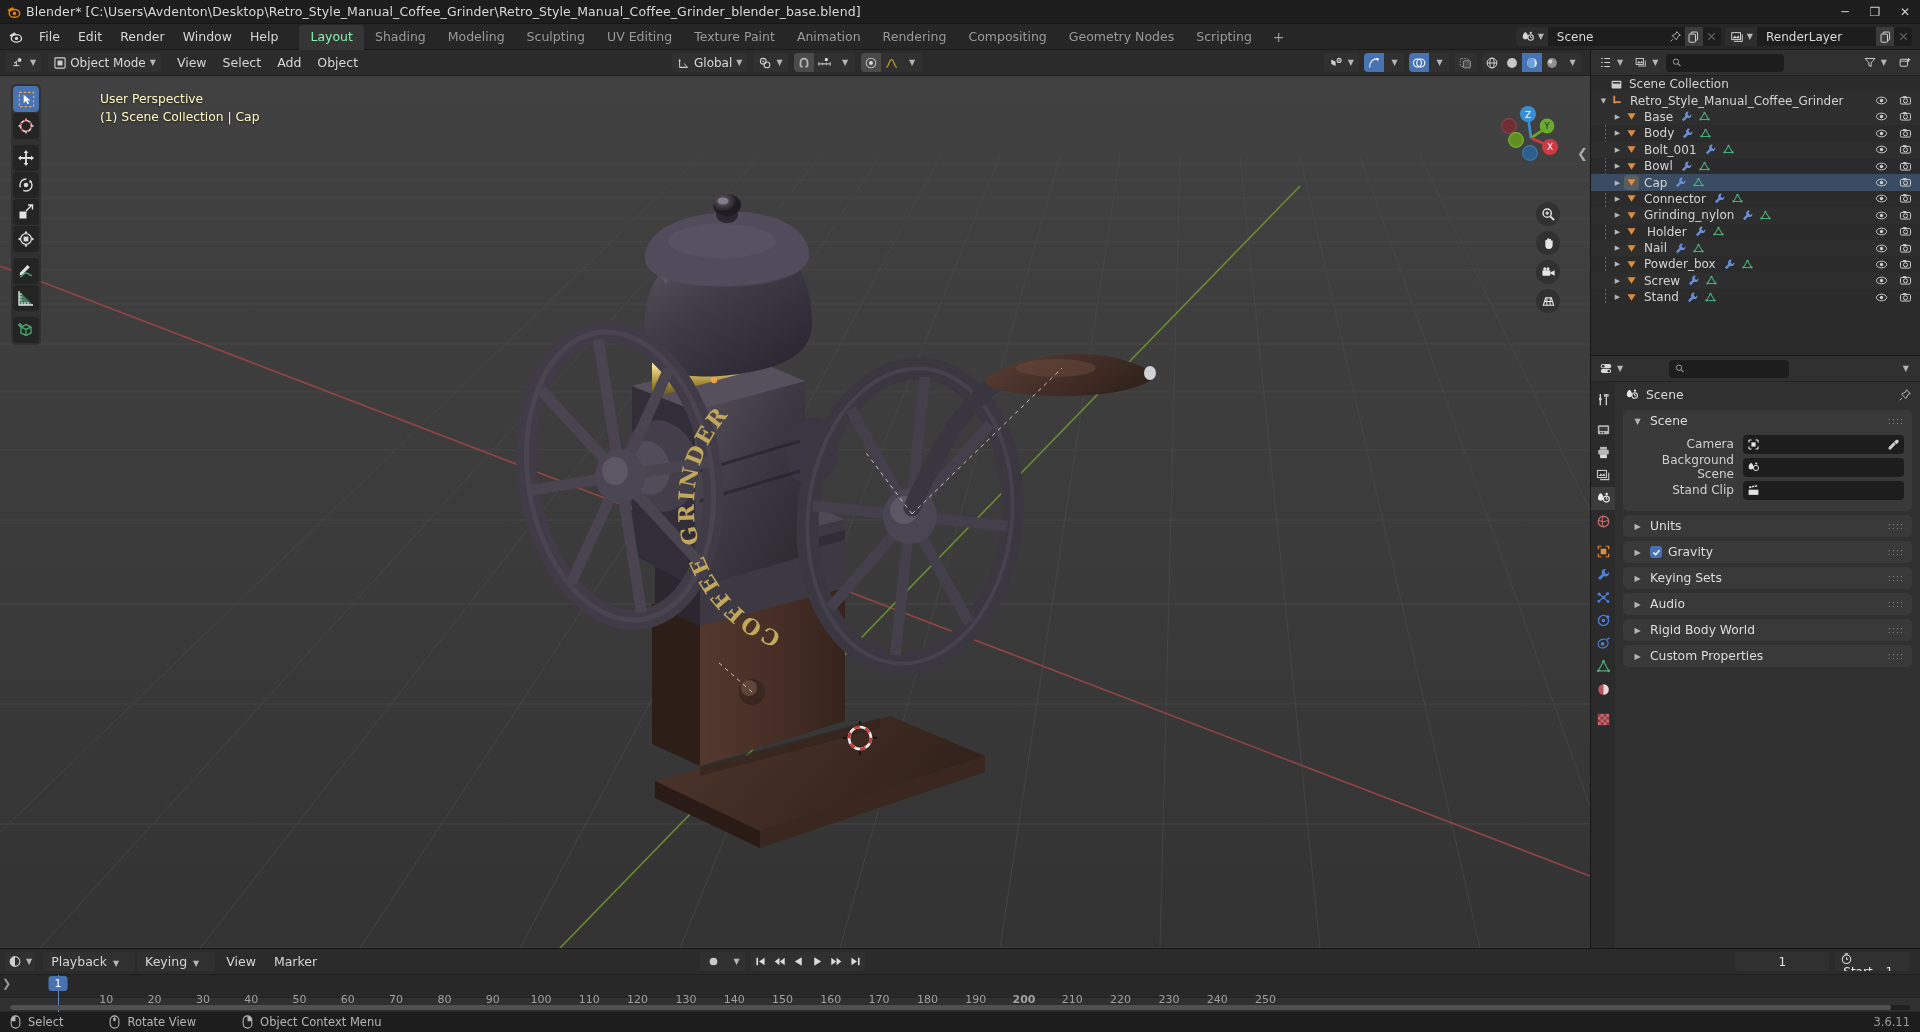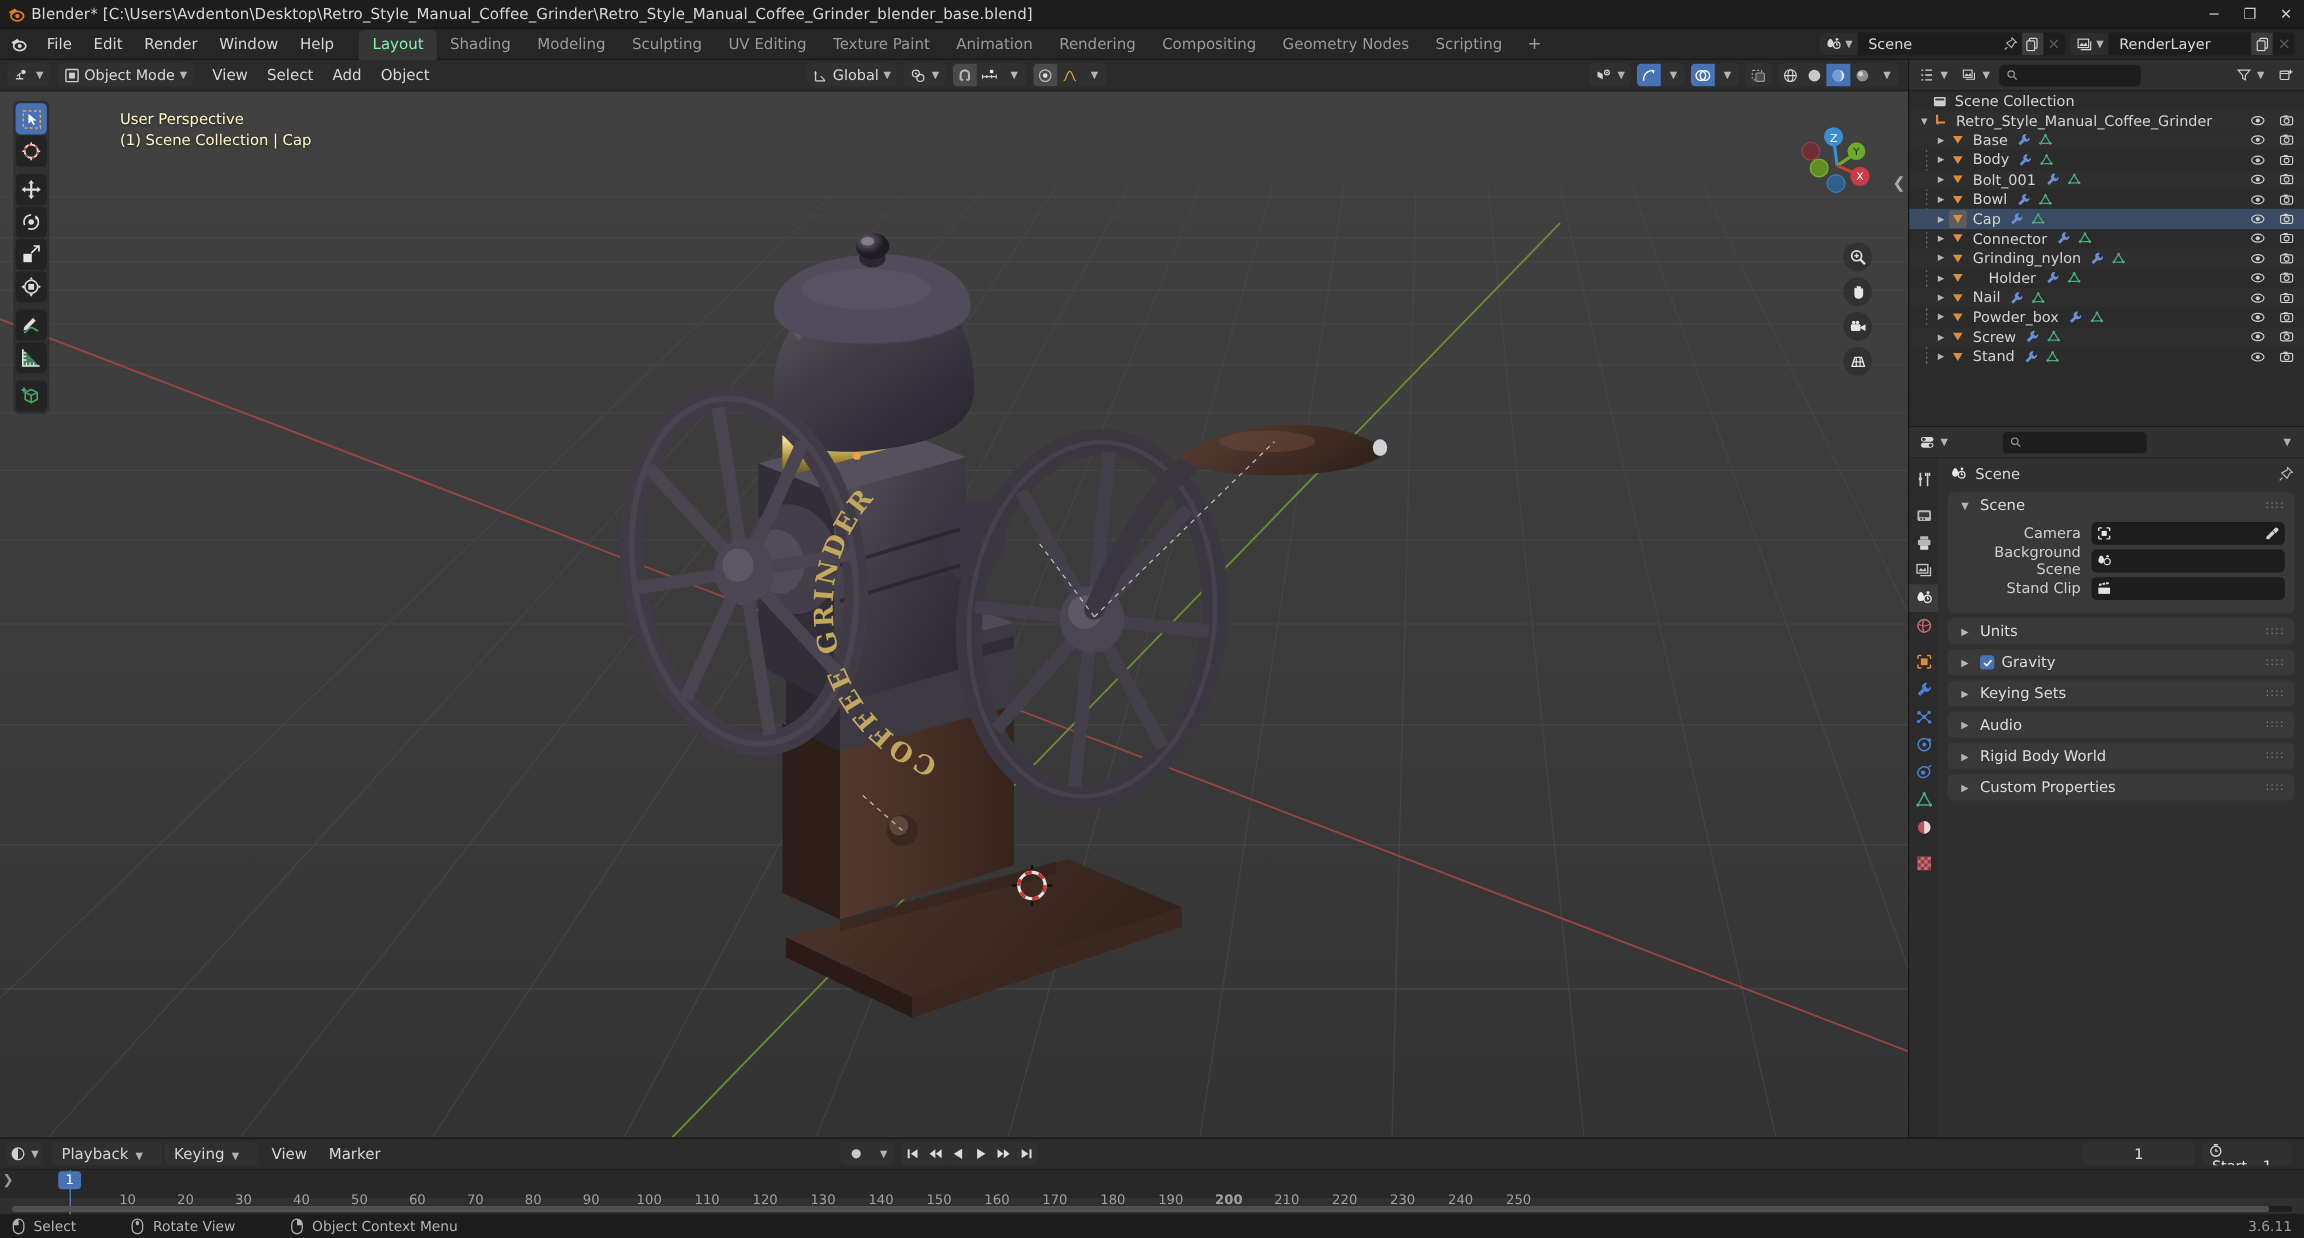--- a/index.html
+++ b/index.html
@@ -1159,21 +1159,21 @@
                 </span>
               </span>
             </div>
             <div class="out-row" style="padding-left: 20px;">
               <div class="disc">▶</div>
               <span class="obj-icon-box">
                 <svg width="13" height="13" viewBox="0 0 16 16">
                   <path d="M3 4 L13 4 L8 12 Z" fill="#e08a3c"></path>
                 </svg>
               </span>
-              <span class="out-name" style="margin-left:18px">Holder</span>
+              <span class="out-name" style="margin-left:8px">Holder</span>
               <span class="out-icons">
                 <span>
                   <svg width="13" height="13" viewBox="0 0 16 16">
                     <path d="M10.8 2.2 a3.5 3.5 0 0 0-4.1 5.1 L2.4 11.6 l2.1 2.1 4.3-4.3 a3.5 3.5 0 0 0 5.1-4.1 L11.6 7.6 9.2 5.2Z" fill="#6a8ed8"></path>
                   </svg>
                 </span>
                 <span>
                   <svg width="13" height="13" viewBox="0 0 16 16">
                     <path d="M8 3.4 L13 11.6 H3 Z" fill="none" stroke="#4aab7b" stroke-width="1.3"></path>
                     <circle cx="8" cy="3.4" r="1.4" fill="#4aab7b"></circle>

